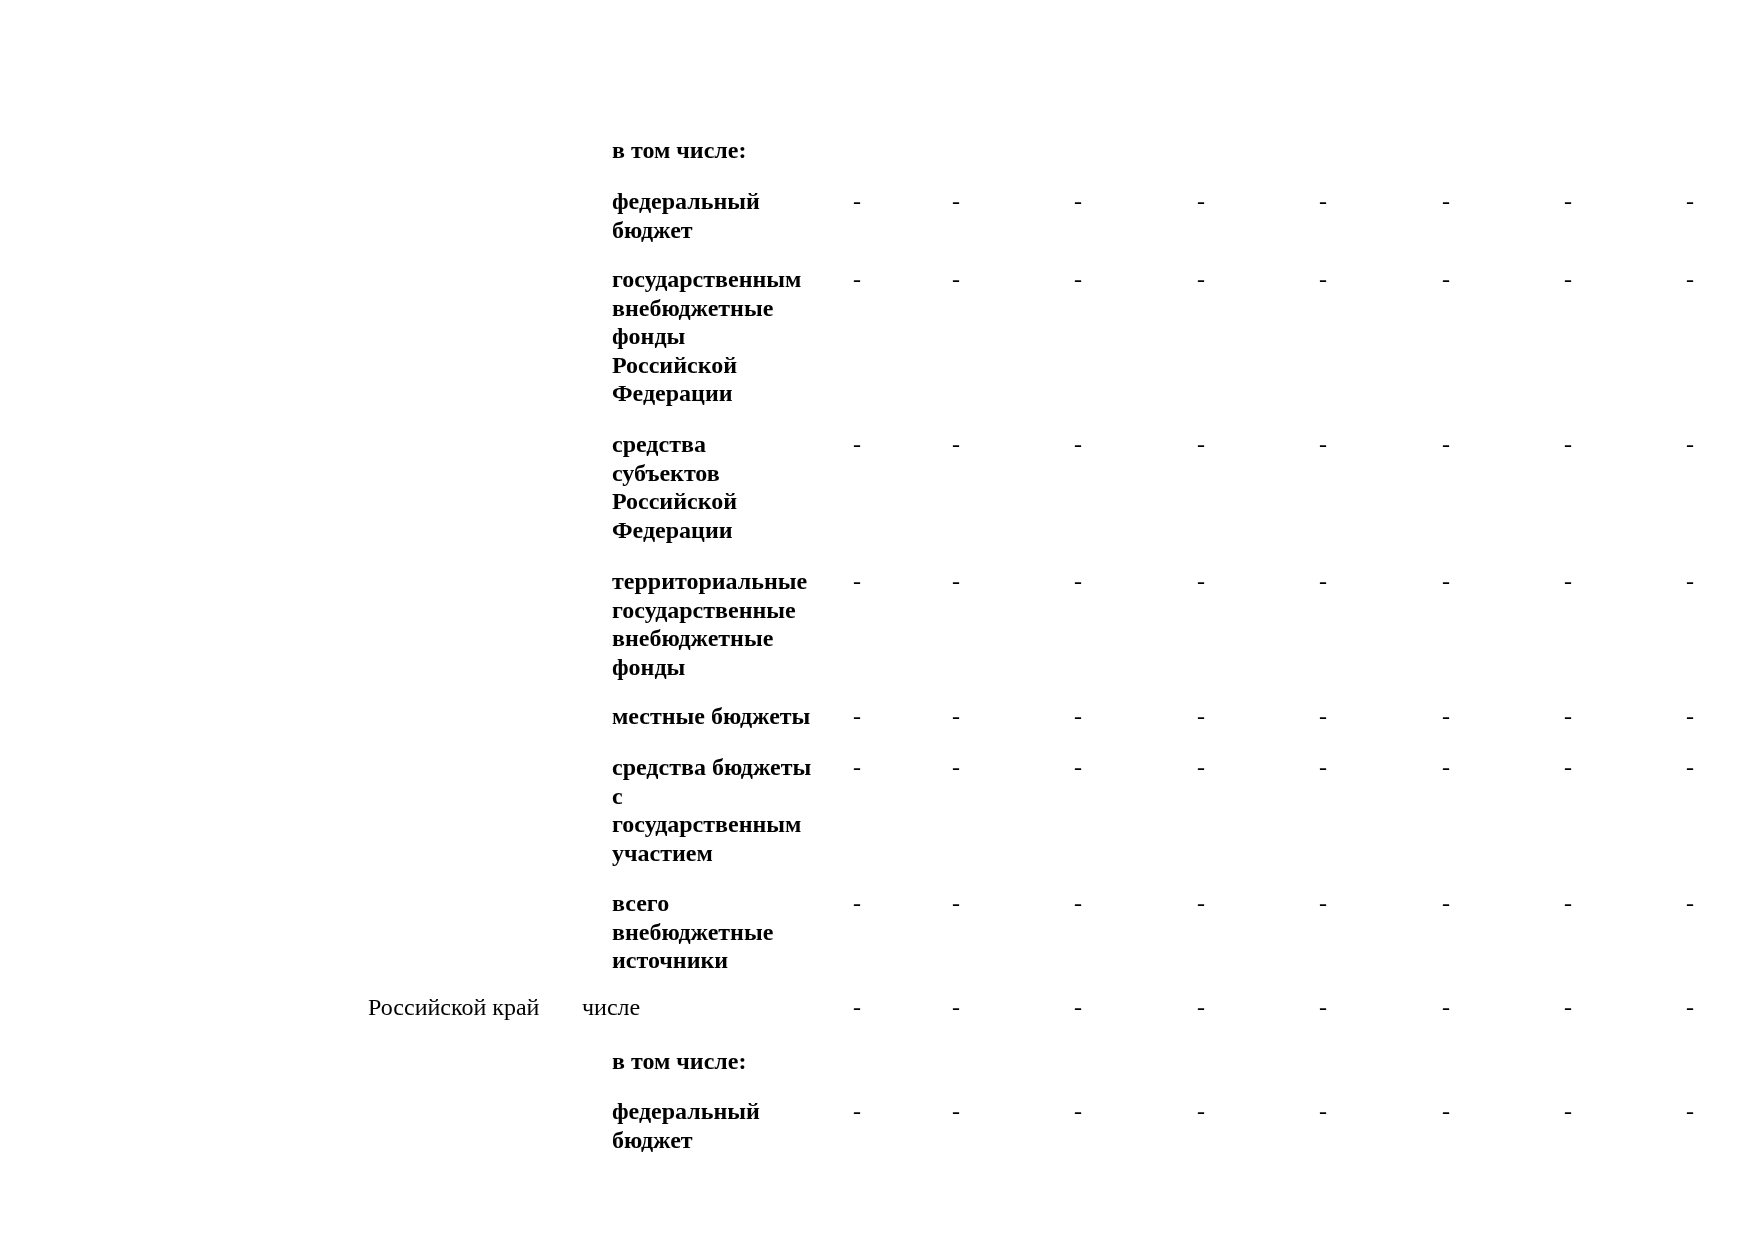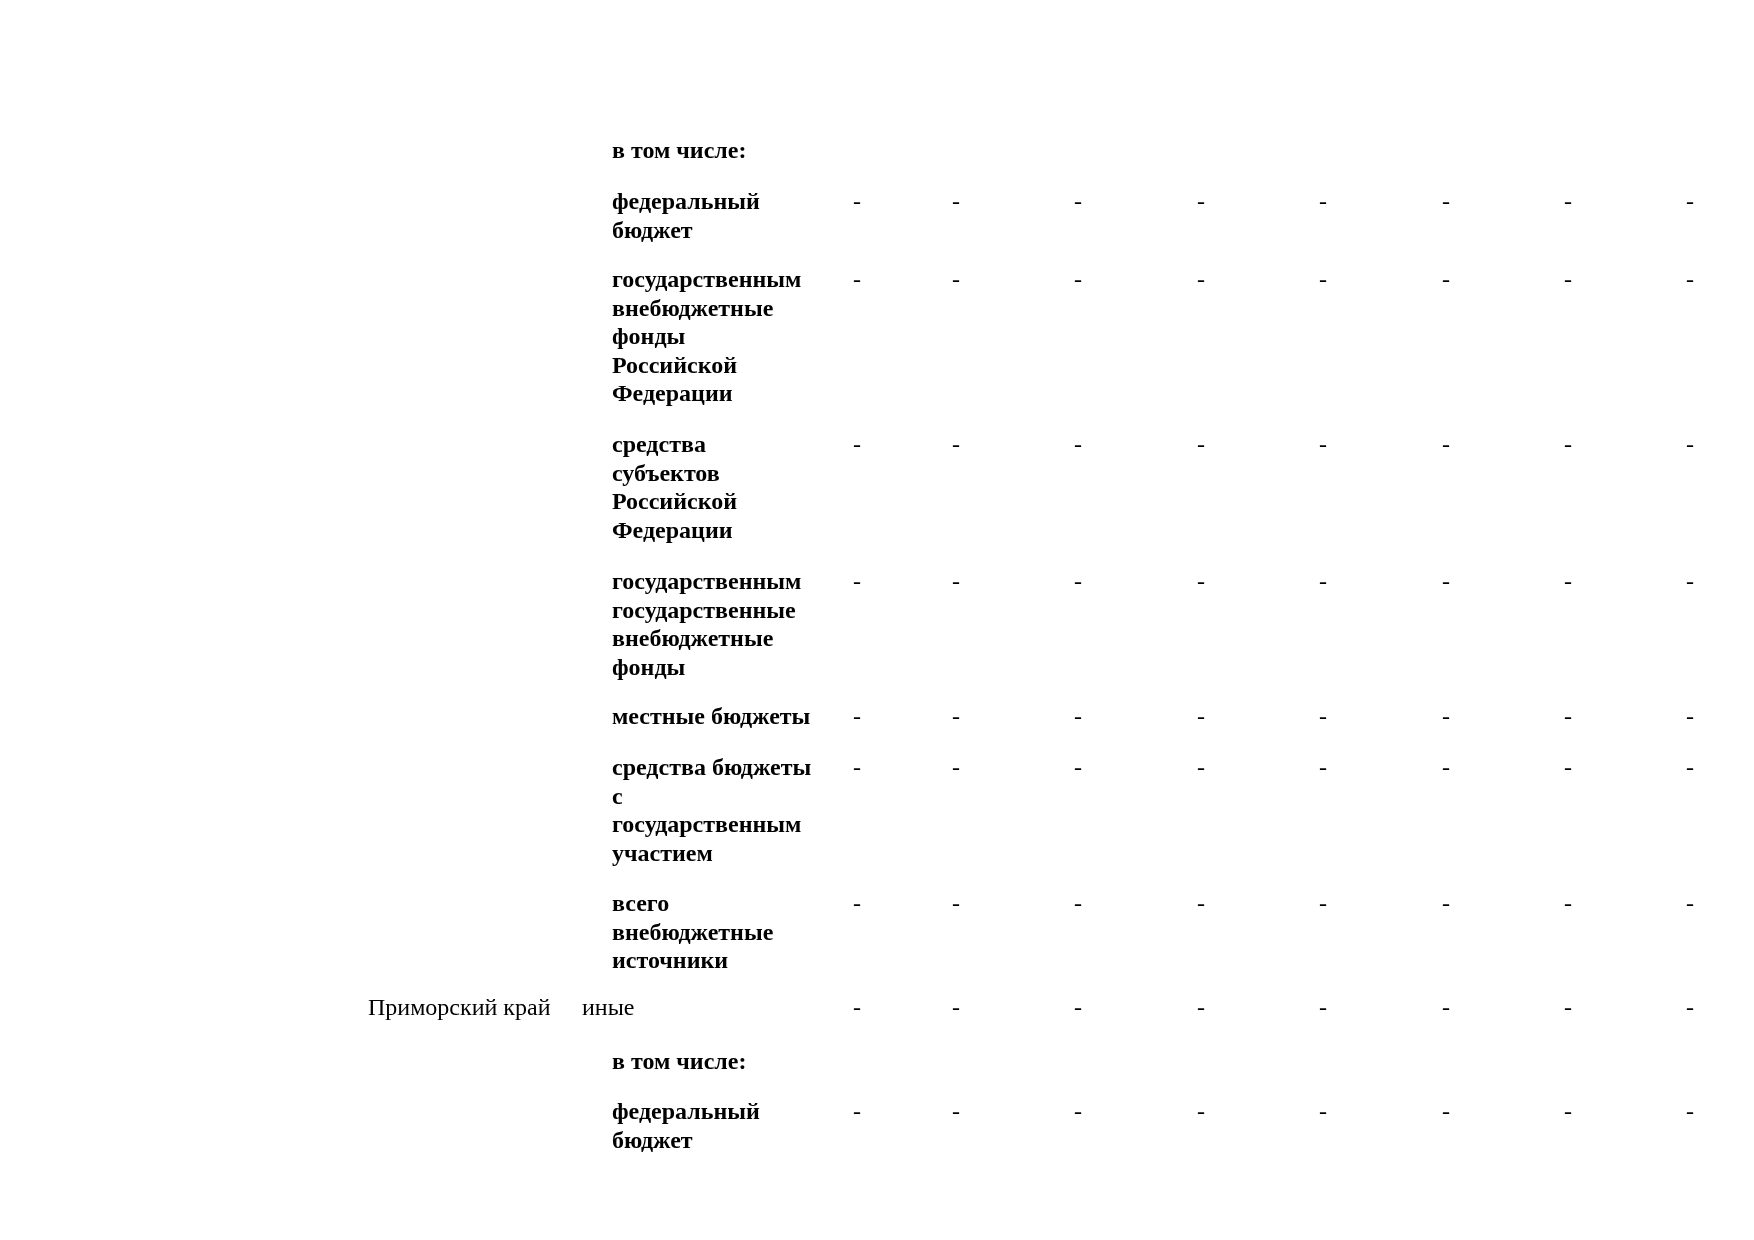--- a/index.html
+++ b/index.html
@@ -56,21 +56,21 @@
       <span class="cell" style="left: 1074px;">-</span>
       <span class="cell" style="left: 1197px;">-</span>
       <span class="cell" style="left: 1319px;">-</span>
       <span class="cell" style="left: 1442px;">-</span>
       <span class="cell" style="left: 1564px;">-</span>
       <span class="cell" style="left: 1686px;">-</span>
     </div>
     <div class="row" style="top: 567px;">
       <span class="region"></span>
       <span class="total"></span>
-      <div class="label">государственным государственные внебюджетные фонды</div>
+      <div class="label">территориальные государственные внебюджетные фонды</div>
       <span class="cell" style="left: 853px;">-</span>
       <span class="cell" style="left: 952px;">-</span>
       <span class="cell" style="left: 1074px;">-</span>
       <span class="cell" style="left: 1197px;">-</span>
       <span class="cell" style="left: 1319px;">-</span>
       <span class="cell" style="left: 1442px;">-</span>
       <span class="cell" style="left: 1564px;">-</span>
       <span class="cell" style="left: 1686px;">-</span>
     </div>
     <div class="row" style="top: 702px;">
@@ -106,22 +106,22 @@
       <span class="cell" style="left: 853px;">-</span>
       <span class="cell" style="left: 952px;">-</span>
       <span class="cell" style="left: 1074px;">-</span>
       <span class="cell" style="left: 1197px;">-</span>
       <span class="cell" style="left: 1319px;">-</span>
       <span class="cell" style="left: 1442px;">-</span>
       <span class="cell" style="left: 1564px;">-</span>
       <span class="cell" style="left: 1686px;">-</span>
     </div>
     <div class="row" style="top: 993px;">
-      <span class="region">Приморский край</span>
-      <span class="total">иные</span>
+      <span class="region">Российской край</span>
+      <span class="total">числе</span>
       <div class="label"></div>
       <span class="cell" style="left: 853px;">-</span>
       <span class="cell" style="left: 952px;">-</span>
       <span class="cell" style="left: 1074px;">-</span>
       <span class="cell" style="left: 1197px;">-</span>
       <span class="cell" style="left: 1319px;">-</span>
       <span class="cell" style="left: 1442px;">-</span>
       <span class="cell" style="left: 1564px;">-</span>
       <span class="cell" style="left: 1686px;">-</span>
     </div>

